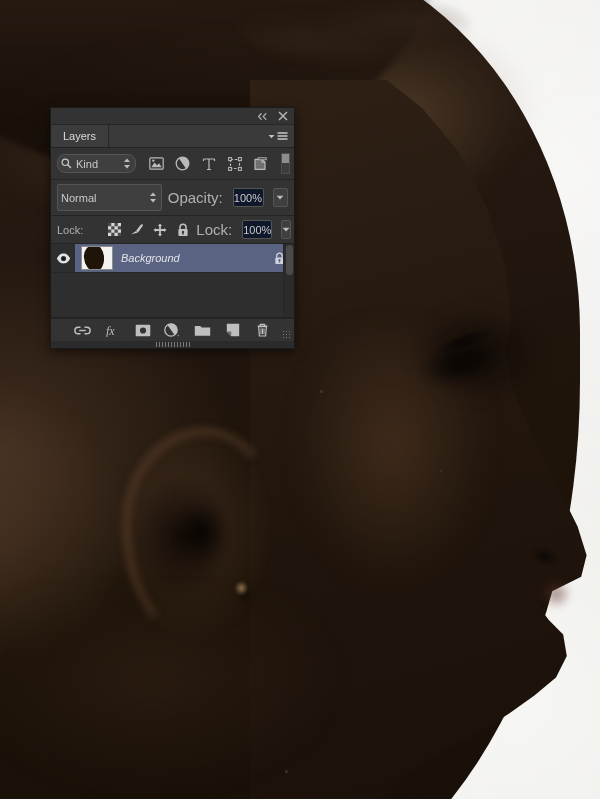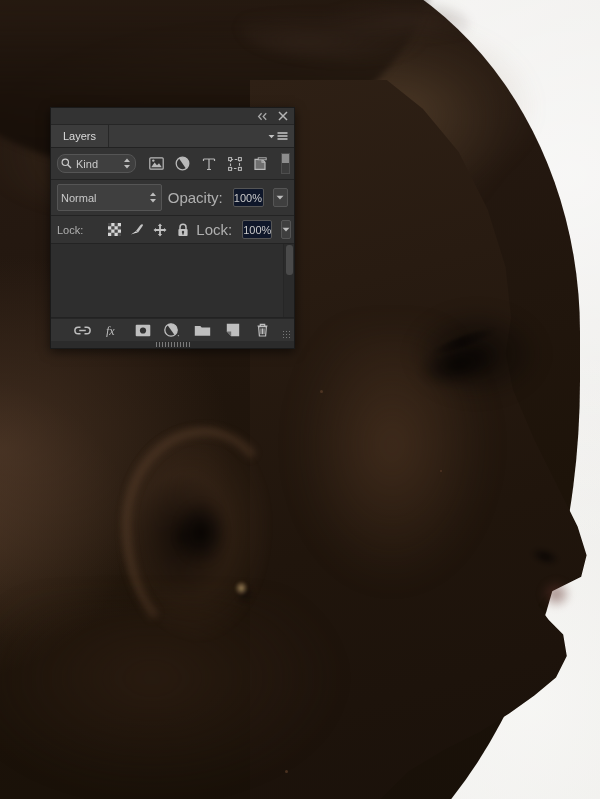--- a/index.html
+++ b/index.html
@@ -772,20 +772,44 @@
         <span>100%</span>
       </div>
       <div class="caret-btn">
         <svg width="8" height="5" viewBox="0 0 8 5">
             <path d="M0.5 0.8 L4 4.4 L7.5 0.8 Z" fill="#bdbdbd"></path>
           </svg>
       </div>
     </div>
 
     <div class="layer-list">
+      <div class="layer-row">
+        <div class="eye-cell">
+          <svg width="15" height="11" viewBox="0 0 15 11">
+            <path d="M0.8 5.5 C3 1.5 5 0.6 7.5 0.6 C10 0.6 12 1.5 14.2 5.5 C12 9.5 10 10.4 7.5 10.4 C5 10.4 3 9.5 0.8 5.5 Z" fill="#e2e2e2"></path>
+            <circle cx="7.5" cy="5.5" r="2.6" fill="#2e2e2e"></circle>
+            <circle cx="7.5" cy="5.5" r="1.2" fill="#111"></circle>
+          </svg>
+        </div>
+        <div class="thumb-cell">
+          <div class="thumb">
+            <div class="thumb-silhouette"></div>
+            <div class="thumb-nose"></div>
+          </div>
+        </div>
+        <div class="layer-name">Background</div>
+        <div class="layer-lock">
+          <svg width="11" height="13" viewBox="0 0 11 13">
+            <path d="M2.7 5.6 V3.9 A2.8 2.8 0 0 1 8.3 3.9 V5.6" stroke="#cfd2dd" stroke-width="1.3" fill="none"></path>
+            <rect x="1.3" y="5.6" width="8.4" height="6.4" rx="1" fill="#cfd2dd"></rect>
+            <circle cx="5.5" cy="8.2" r="1.1" fill="#5b6382"></circle>
+            <rect x="4.9" y="8.2" width="1.2" height="2.3" fill="#5b6382"></rect>
+          </svg>
+        </div>
+      </div>
       <div class="list-scrollbar">
         <div class="list-scroll-thumb"></div>
       </div>
     </div>
 
     <div class="panel-bottom">
       <div class="bicon" title="Link layers">
         <svg width="17" height="11" viewBox="0 0 17 11">
           <path d="M6.5 2.2 H4.2 A3.3 3.3 0 0 0 4.2 8.8 H6.5" stroke="#bfbfbf" stroke-width="1.5" fill="none"></path>
           <path d="M10.5 2.2 H12.8 A3.3 3.3 0 0 1 12.8 8.8 H10.5" stroke="#bfbfbf" stroke-width="1.5" fill="none"></path>

